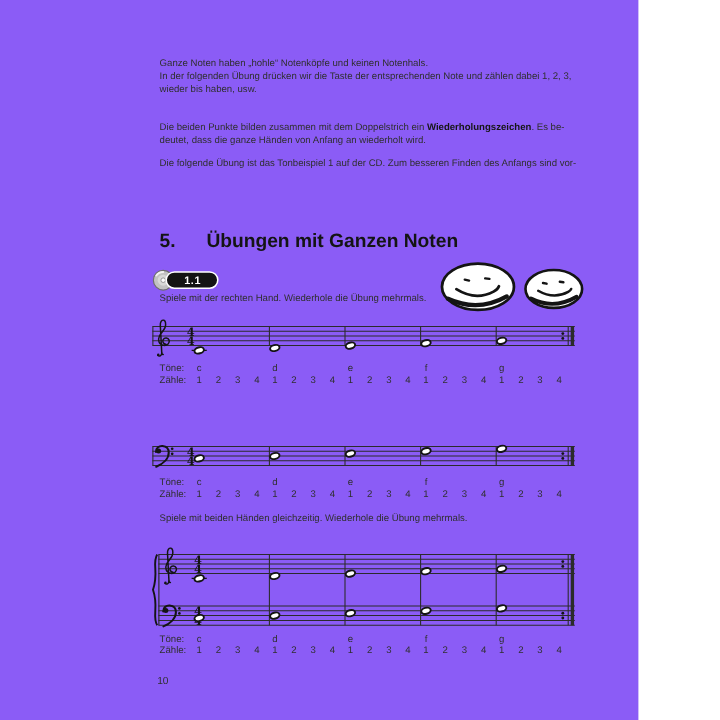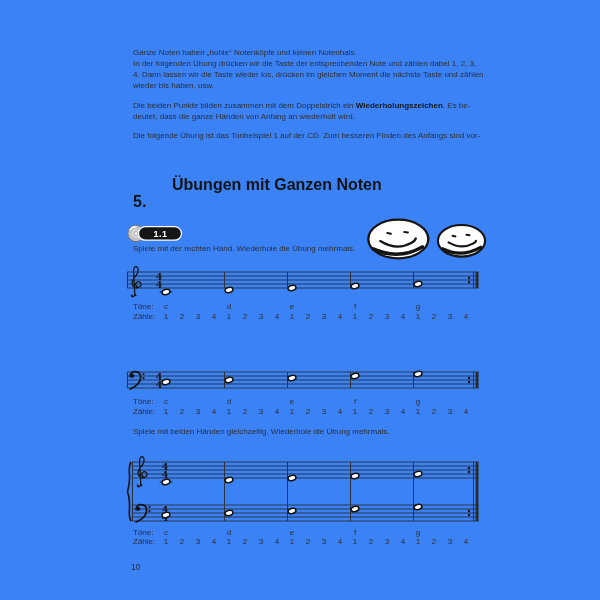--- a/index.html
+++ b/index.html
@@ -1,25 +1,25 @@
 <!DOCTYPE html>
 <html><head>
 <meta charset="utf-8">
 <style>
   html,body{margin:0;padding:0;background:#ffffff;}
-  .page{position:relative;width:600px;height:600px;background:#3b82f6;overflow:hidden;
+  .page{position:relative;width:532px;height:600px;background:#8b5cf6;overflow:hidden;
         font-family:"Liberation Sans",sans-serif;color:#2f2f2f;}
   .para{position:absolute;left:133px;}
   .tl{font-size:8px;line-height:11px;white-space:nowrap;color:#2f2f2f;}
   .b{font-weight:bold;color:#161616;}
   #para1{top:47px;}
   #para2{top:100px;}
   #para3{top:130px;}
   .headnum{position:absolute;left:133px;top:193px;font-size:16px;font-weight:bold;color:#141414;white-space:nowrap;}
-  .headtitle{position:absolute;left:172px;top:176px;font-size:16px;font-weight:bold;color:#141414;white-space:nowrap;}
+  .headtitle{position:absolute;left:172px;top:193px;font-size:16px;font-weight:bold;color:#141414;white-space:nowrap;}
   .badge{position:absolute;left:127px;top:224px;width:60px;height:20px;}
   .smileys{position:absolute;left:362px;top:216px;}
   .instr{position:absolute;left:133px;font-size:8px;white-space:nowrap;color:#2f2f2f;}
   #instr1{top:244px;} #instr2{top:347px;} #instr3{top:427px;}
   .staffsvg{position:absolute;left:124px;}
   #staff1{top:266px;} #staff2{top:366px;} #staff3{top:456px;}
   .mrow{position:absolute;left:0;width:600px;height:11px;font-size:8px;color:#2f2f2f;}
   #tones1{top:302px;} #counts1{top:312px;}
   #tones2{top:397px;} #counts2{top:407px;}
   #tones3{top:528px;} #counts3{top:537px;}
@@ -31,21 +31,20 @@
   .badge-label{font-family:"Liberation Sans",sans-serif;font-size:9px;font-weight:bold;fill:#ffffff;text-anchor:middle;letter-spacing:0.5px;}
 </style>
 </head>
 <body>
 
 <div class="page">
 
   <div class="para" id="para1">
     <div class="tl">Ganze Noten haben „hohle“ Notenköpfe und keinen Notenhals.</div>
     <div class="tl">In der folgenden Übung drücken wir die Taste der entsprechenden Note und zählen dabei 1, 2, 3,</div>
-    <div class="tl">4. Dann lassen wir die Taste wieder los, drücken im gleichen Moment die nächste Taste und zählen</div>
     <div class="tl">wieder bis haben, usw.</div>
   </div>
   <div class="para" id="para2">
     <div class="tl"><span>Die beiden Punkte bilden zusammen mit dem Doppelstrich ein </span><span class="b">Wiederholungszeichen</span><span>. Es be-</span></div>
     <div class="tl">deutet, dass die ganze Händen von Anfang an wiederholt wird.</div>
   </div>
   <div class="para" id="para3">
     <div class="tl">Die folgende Übung ist das Tonbeispiel 1 auf der CD. Zum besseren Finden des Anfangs sind vor-</div>
   </div>
 

